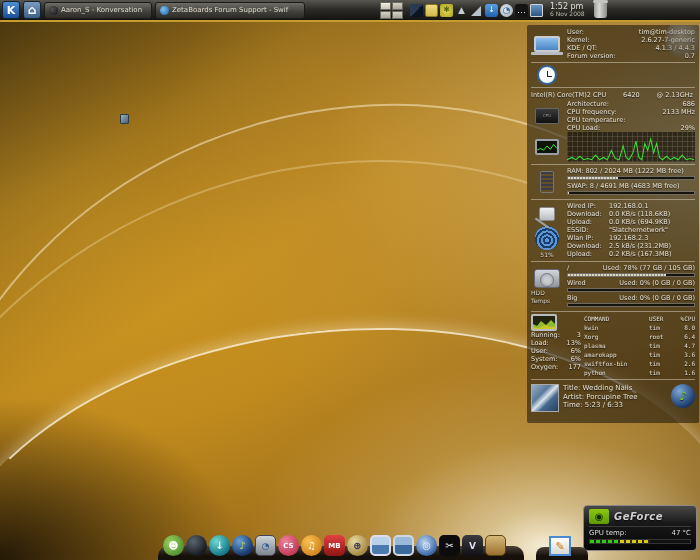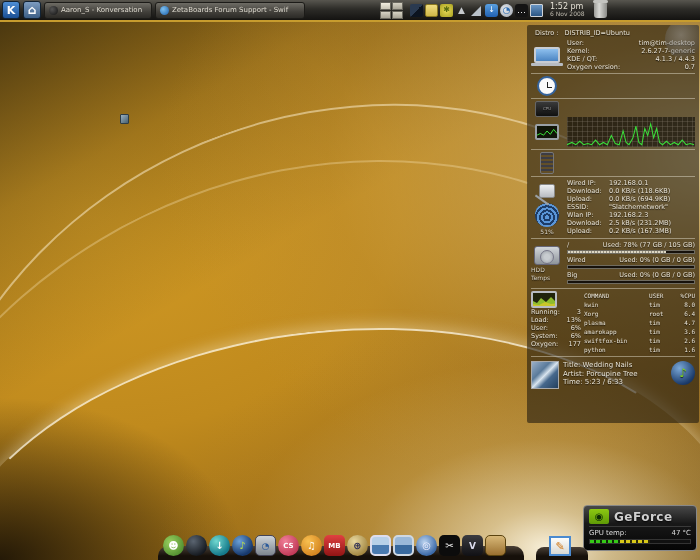--- a/index.html
+++ b/index.html
@@ -120,21 +120,21 @@
   .d14 { background:linear-gradient(#3c3c40,#101014); color:#dde; font-size:9px; }
   .d15 { background:linear-gradient(#d8b878,#9a7030); border:1px solid #5a430f; }
   #mini-dock { position:absolute; left:536px; bottom:0; width:52px; height:13px; background:linear-gradient(#4a4036,#16100a 70%); border-radius:8px 8px 0 0; z-index:25; }
   #mini-icon { position:absolute; left:549px; bottom:4px; width:22px; height:20px; background:linear-gradient(#fdfdfb,#d8d8d2); border:2px solid #4a8ad0;
     display:flex; align-items:center; justify-content:center; color:#d07818; font-size:11px; z-index:26; cursor:pointer; }
   
   #gpu { position:absolute; left:583px; top:505px; width:114px; height:46px; background:linear-gradient(#484848, #181818 40%, #050505);
     border:1px solid #888; border-radius:4px; padding:3px 5px; z-index:20; }
   #gpu .row1 { display:flex; align-items:center; gap:5px; border-bottom:1px solid #3a3a3a; padding-bottom:2px; }
   .nv-logo { width:20px; height:15px; background:linear-gradient(#8cc812,#5f9a06); border-radius:2px; display:flex; align-items:center; justify-content:center; color:#0c2c04; font-size:10px; }
-  .nv-name { color:#cfcfcf; font-size:12px; letter-spacing:.5px; font-weight:bold; text-shadow:0 1px 2px #000; }
+  .nv-name { color:#cfcfcf; font-size:10px; letter-spacing:.5px; font-weight:bold; text-shadow:0 1px 2px #000;font-style:italic; }
   #gpu .row2 { display:flex; justify-content:space-between; color:#ddd; font-size:7px; margin-top:2px; }
   #gpu .gbar { margin-top:2px; height:5px; background:#111; border:1px solid #333; display:flex; }
   #gpu .gseg { height:100%; }
   .gseg.green { background:repeating-linear-gradient(90deg, #35c818 0 4px, #0c2804 4px 6px); }
   .gseg.yellow { background:repeating-linear-gradient(90deg, #d8c818 0 4px, #2c2804 4px 6px); }
   #cursor { position:absolute; left:120px; top:114px; width:9px; height:10px; background:linear-gradient(135deg,#9ab0c0,#47606f); border:1px solid #2c3c46; border-radius:1px; z-index:15; }
 </style>
 </head>
 <body>
 
@@ -179,61 +179,80 @@
     <div id="clock">
       <div class="t">1:52 pm</div>
       <div class="d">6 Nov 2008</div>
     </div>
     <div id="trash"></div>
   </div>
 
   <div id="conky">
     <div id="oxycircle"></div>
 
-    <div id="distro-line">
-      <span>Distro :</span>
-      <span>DISTRIB_ID=Ubuntu</span>
-    </div>
 
     <div class="sect">
       <div class="icol">
           <div class="ic-laptop"></div>
         </div>
       <div class="ccol">
         <div class="crow">
             <span class="lbl">User:</span>
             <span class="val">tim@tim-desktop</span>
           </div>
         <div class="crow">
             <span class="lbl">Kernel:</span>
             <span class="val">2.6.27-7-generic</span>
           </div>
         <div class="crow">
             <span class="lbl">KDE / QT:</span>
             <span class="val">4.1.3 / 4.4.3</span>
           </div>
         <div class="crow">
-            <span class="lbl">Oxygen version:</span>
+            <span class="lbl">Forum version:</span>
             <span class="val">0.7</span>
           </div>
       </div>
     </div>
     <div class="sep"></div>
 
     <div class="sect">
       <div class="icol">
           <div class="ic-clock"></div>
         </div>
     </div>
     <div class="sep"></div>
 
+    <div class="cpu-head">
+      <span>Intel(R) Core(TM)2 CPU</span>
+      <span>6420</span>
+      <span>@ 2.13GHz</span>
+    </div>
     <div class="sect">
       <div class="icol">
           <div class="ic-cpu">CPU</div>
         </div>
+      <div class="ccol">
+        <div class="crow">
+            <span class="lbl">Architecture:</span>
+            <span class="val">686</span>
+          </div>
+        <div class="crow">
+            <span class="lbl">CPU frequency:</span>
+            <span class="val">2133 MHz</span>
+          </div>
+        <div class="crow">
+            <span class="lbl">CPU temperature:</span>
+            <span class="val"></span>
+          </div>
+        <div class="crow">
+            <span class="lbl">CPU Load:</span>
+            <span class="val">29%</span>
+          </div>
+      </div>
     </div>
     <div class="sect">
       <div class="icol">
         <div class="ic-mon">
           <svg viewBox="0 0 24 14">
               <polyline points="0,11 4,9 8,11 12,6 16,10 20,4 24,9" fill="none" stroke="#3ae03a" stroke-width="1.2"></polyline>
             </svg>
         </div>
       </div>
       <div class="ccol" style="height:30px;">
@@ -243,20 +262,30 @@
           <polyline fill="none" stroke="#3ae03a" stroke-width="1" points="0,24 5,22 9,24 13,21 17,24 21,23 25,24 29,20 33,24 37,22 41,24 45,16 49,23 53,24 57,12 60,22 63,24 67,18 70,8 73,22 76,24 79,10 82,16 85,6 88,18 91,10 94,22 97,24 101,21 105,24 109,22 113,24 117,20 121,24 125,23 129,24"></polyline>
         </svg>
       </div>
     </div>
     <div class="sep"></div>
 
     <div class="sect">
       <div class="icol">
           <div class="ic-ram"></div>
         </div>
+      <div class="ccol">
+        <div>RAM: 802 / 2024 MB (1222 MB free)</div>
+        <div class="bar">
+            <div class="fill" style="width: 40%;"></div>
+          </div>
+        <div>SWAP: 8 / 4691 MB (4683 MB free)</div>
+        <div class="bar">
+            <div class="fill" style="width: 1%;"></div>
+          </div>
+      </div>
     </div>
     <div class="sep"></div>
 
     <div class="sect">
       <div class="icol">
           <div class="ic-eth"></div>
         </div>
       <div class="ccol">
         <div class="crow leftval">
             <span class="lbl">Wired IP:</span>

